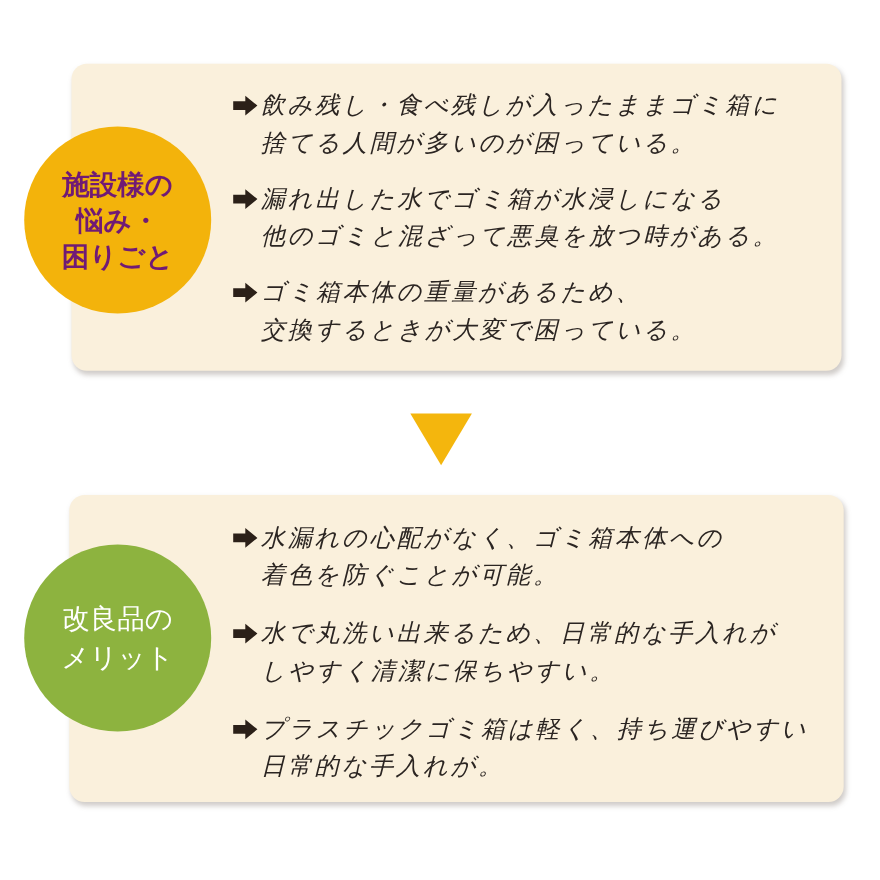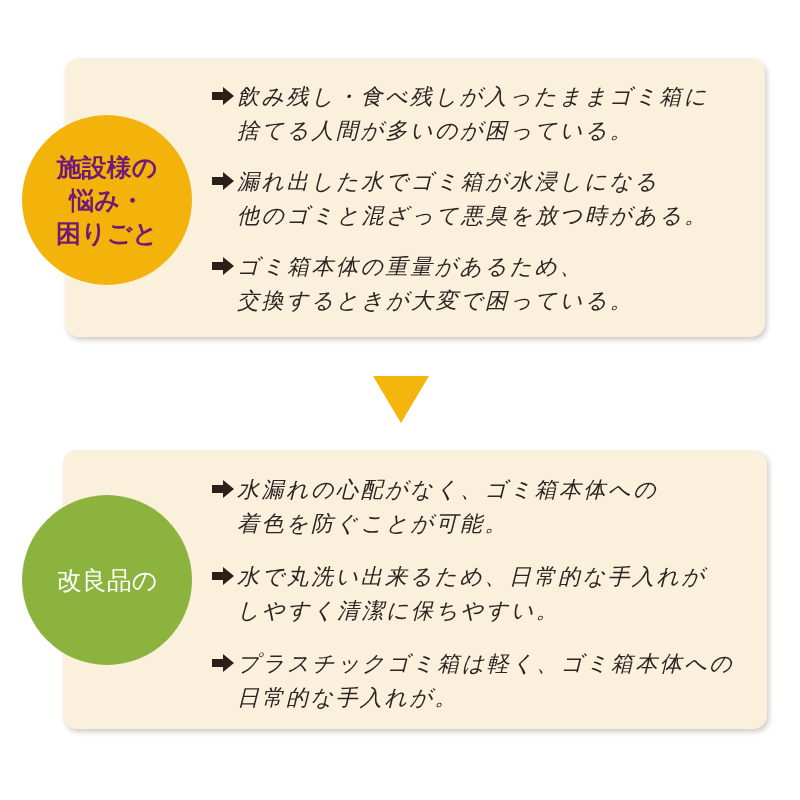--- a/index.html
+++ b/index.html
@@ -77,36 +77,37 @@
     <span class="line">ゴミ箱本体の重量があるため、</span>
     <span class="line">交換するときが大変で困っている。</span>
   </li>
 </ul>
 
 <div class="triangle"></div>
 
 <div class="card bottom"></div>
 <div class="badge green">
   <span>改良品の</span>
+  <span>メリット</span>
 </div>
 <ul class="list bottom">
   <li class="item">
     <svg class="arrow" viewBox="0 0 24 22">
         <path d="M1 7 H12 V2 L23 11 L12 20 V15 H1 Z" fill="#2b2018"></path>
       </svg>
     <span class="line">水漏れの心配がなく、ゴミ箱本体への</span>
     <span class="line">着色を防ぐことが可能。</span>
   </li>
   <li class="item">
     <svg class="arrow" viewBox="0 0 24 22">
         <path d="M1 7 H12 V2 L23 11 L12 20 V15 H1 Z" fill="#2b2018"></path>
       </svg>
     <span class="line">水で丸洗い出来るため、日常的な手入れが</span>
     <span class="line">しやすく清潔に保ちやすい。</span>
   </li>
   <li class="item">
     <svg class="arrow" viewBox="0 0 24 22">
         <path d="M1 7 H12 V2 L23 11 L12 20 V15 H1 Z" fill="#2b2018"></path>
       </svg>
-    <span class="line">プラスチックゴミ箱は軽く、ゴミ箱本体への</span>
+    <span class="line">プラスチックゴミ箱は軽く、持ち運びやすい</span>
     <span class="line">日常的な手入れが。</span>
   </li>
 </ul>
 
 </body></html>

